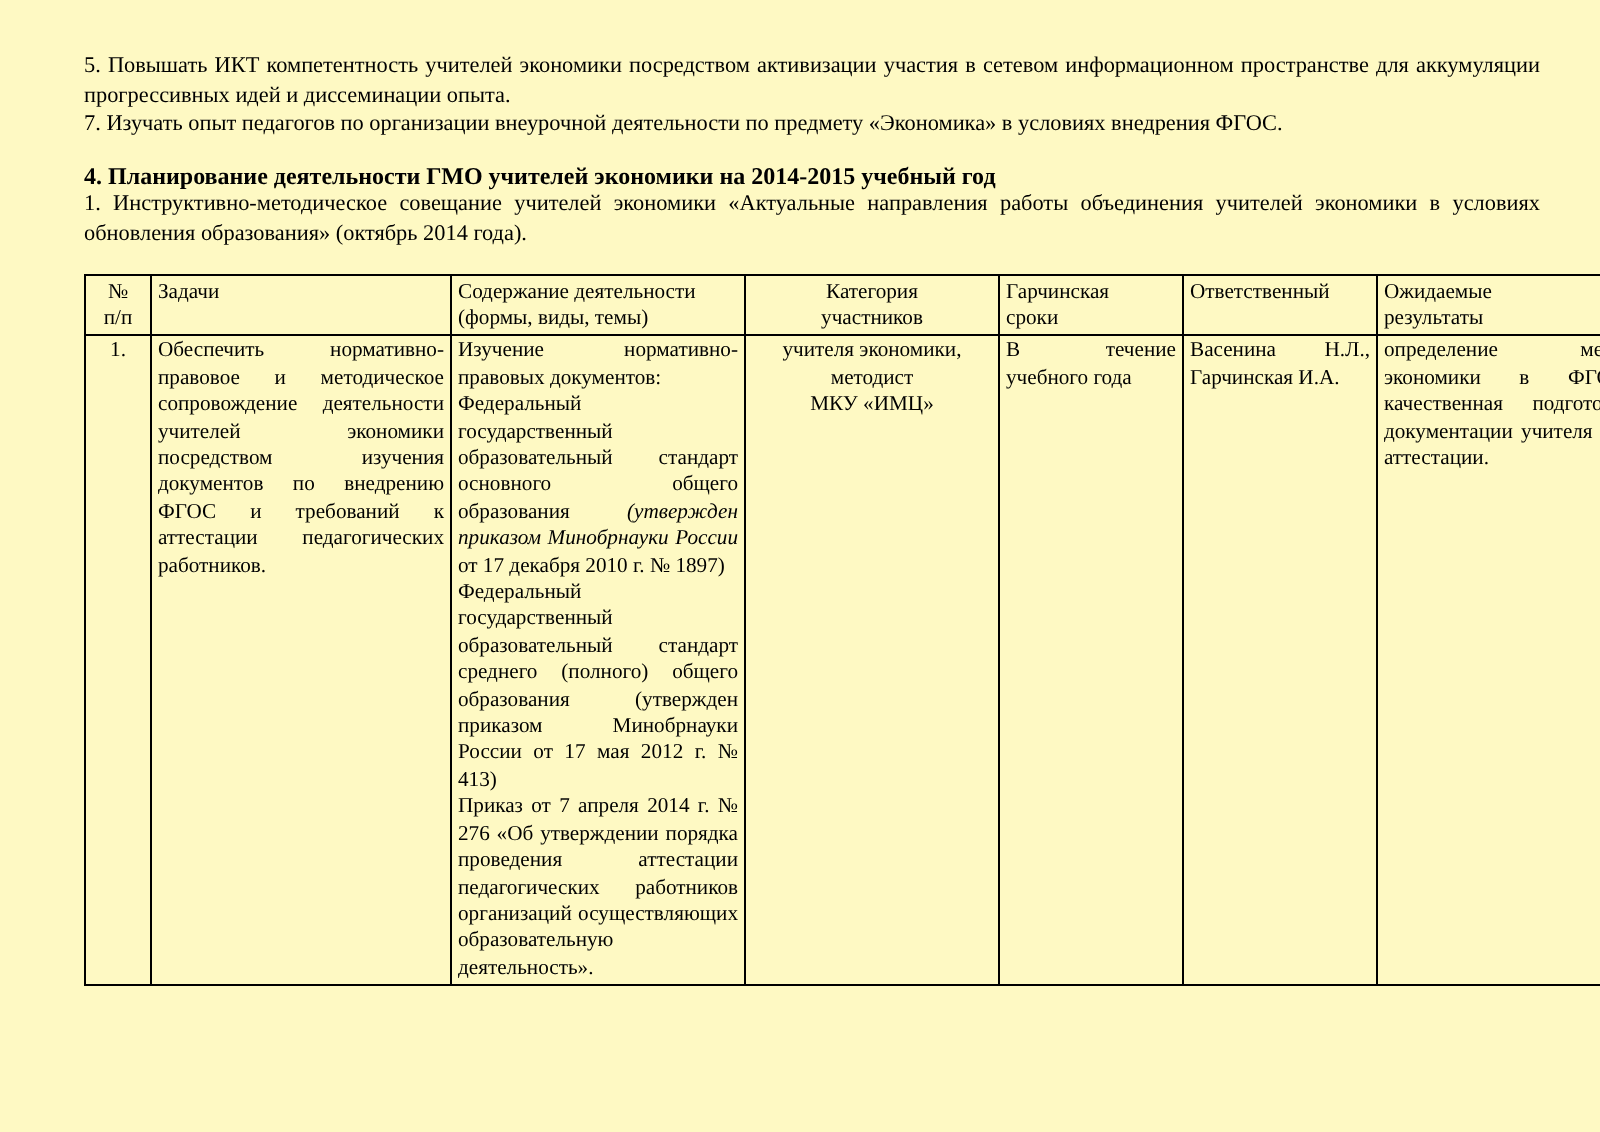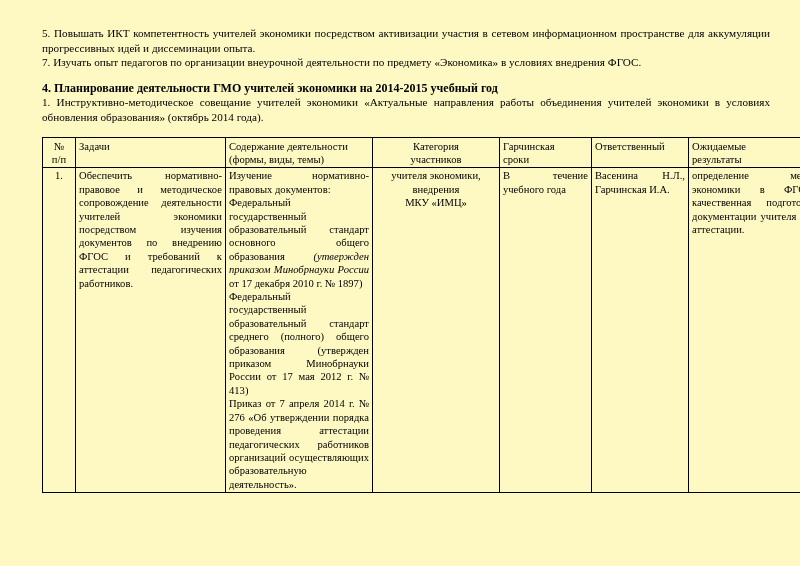--- a/index.html
+++ b/index.html
@@ -124,21 +124,21 @@
         <td class="c-num">1.</td>
         <td class="c-task">Обеспечить нормативно-правовое и методическое сопровождение деятельности учителей экономики посредством изучения документов по внедрению ФГОС и требований к аттестации педагогических работников.</td>
         <td class="c-cont">
           <span class="cellline cell-just">Изучение нормативно-правовых документов:</span>
           <span class="cell-just"><span>Федеральный государственный образовательный стандарт основного общего образования </span><span class="ital">(утвержден приказом Минобрнауки России</span><span> от 17 декабря 2010 г. № 1897)</span></span>
           <span class="cellline cell-just">Федеральный государственный образовательный стандарт среднего (полного) общего образования (утвержден приказом Минобрнауки России от 17 мая 2012 г. № 413)</span>
           <span class="cellline cell-just">Приказ от 7 апреля 2014 г. № 276 «Об утверждении порядка проведения аттестации педагогических работников организаций осуществляющих образовательную деятельность».</span>
         </td>
         <td class="c-cat">
           <span class="cellline">учителя экономики,</span>
-          <span class="cellline">внедрения</span>
+          <span class="cellline">методист</span>
           <span class="cellline">МКУ «ИМЦ»</span>
         </td>
         <td class="c-term">В течение учебного года</td>
         <td class="c-resp">Васенина Н.Л., Гарчинская И.А.</td>
         <td class="c-res">определение места экономики в ФГОС; качественная подготовка документации учителя для аттестации.</td>
       </tr>
 
     </tbody>
   </table>
 

